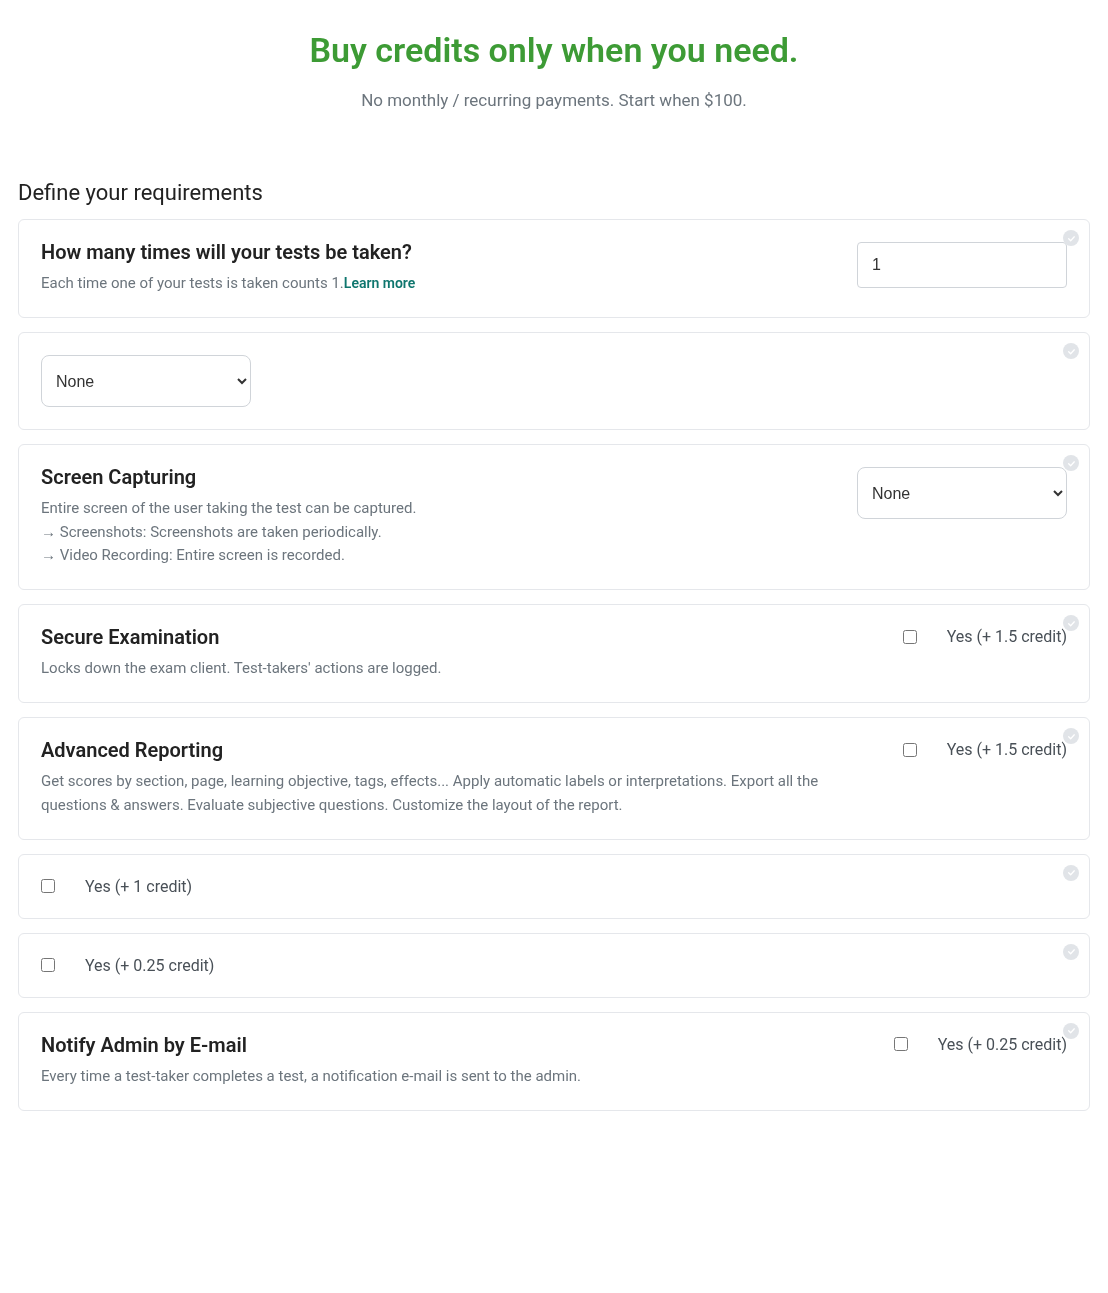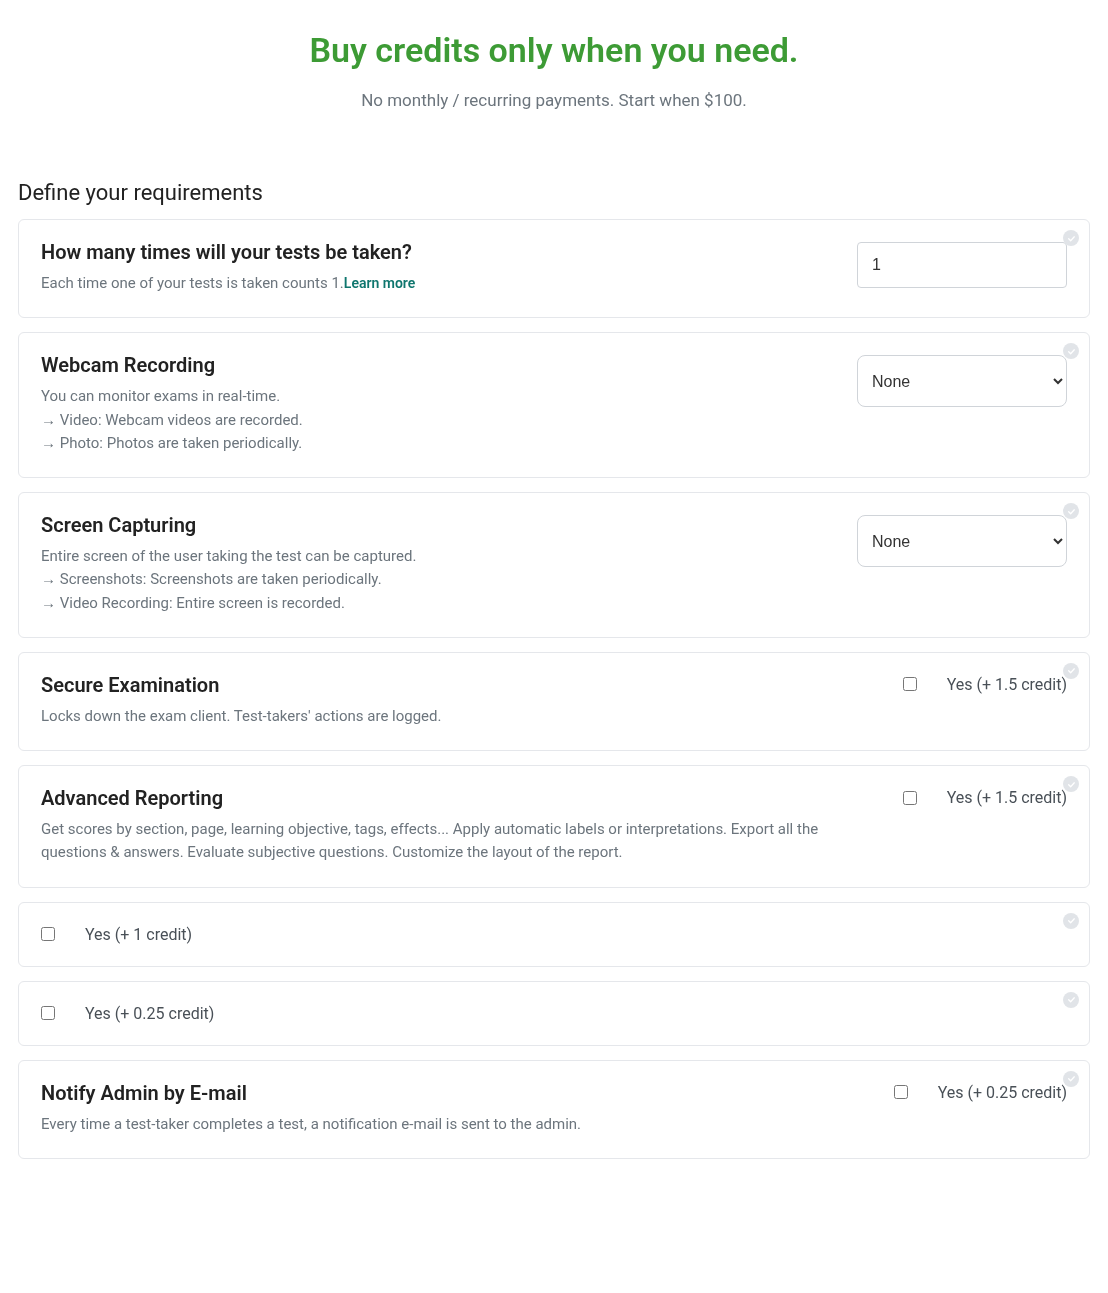--- a/index.html
+++ b/index.html
@@ -139,28 +139,20 @@
       <div class="card-control">
         <input type="text" class="num-input" value="1" style="">
       </div>
     </div>
     <div class="card">
       <span class="corner-check">
         <svg viewBox="0 0 16 16" fill="none">
           <path d="M3 8.5L6.5 12L13 5" stroke="#ffffff" stroke-width="2.3" stroke-linecap="round" stroke-linejoin="round"></path>
         </svg>
       </span>
-      <div class="card-text">
-        <h3 class="card-title">Webcam Recording</h3>
-        <div class="card-desc">
-          <p>You can monitor exams in real-time.</p>
-          <p>→ Video: Webcam videos are recorded.</p>
-          <p>→ Photo: Photos are taken periodically.</p>
-        </div>
-      </div>
       <div class="card-control">
         <select class="select-box"><option>None</option></select>
       </div>
     </div>
     <div class="card">
       <span class="corner-check">
         <svg viewBox="0 0 16 16" fill="none">
           <path d="M3 8.5L6.5 12L13 5" stroke="#ffffff" stroke-width="2.3" stroke-linecap="round" stroke-linejoin="round"></path>
         </svg>
       </span>

